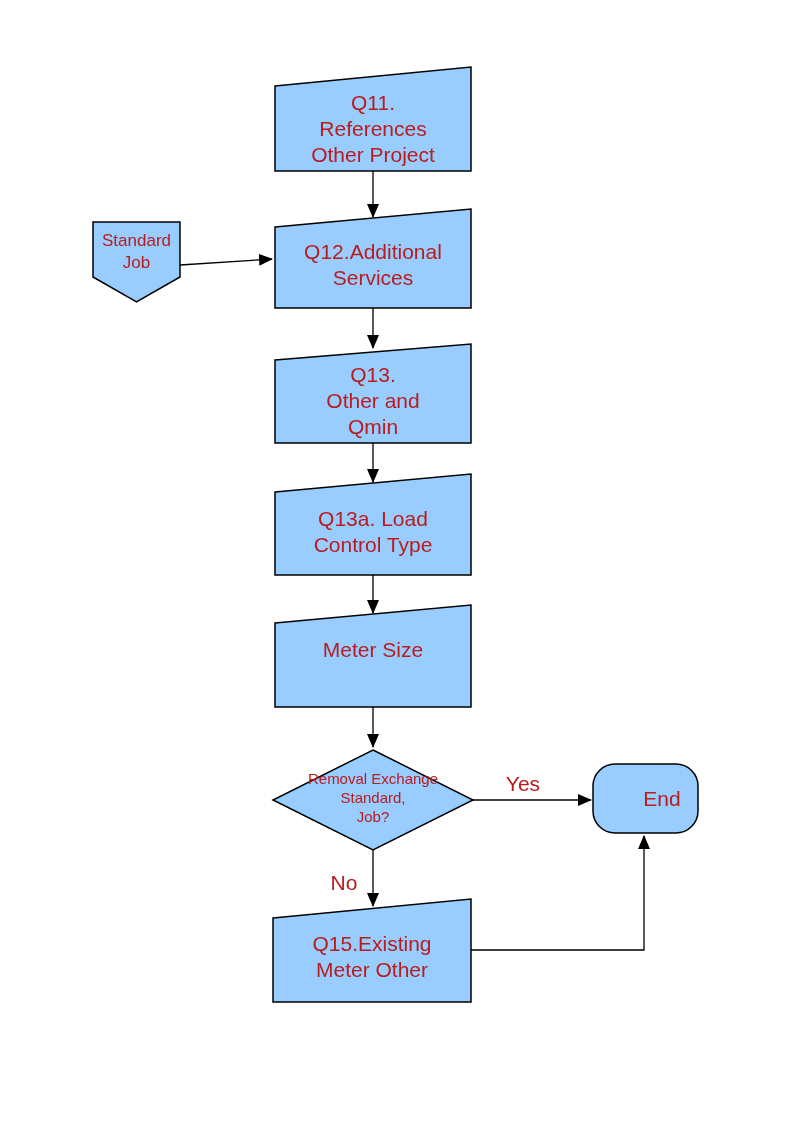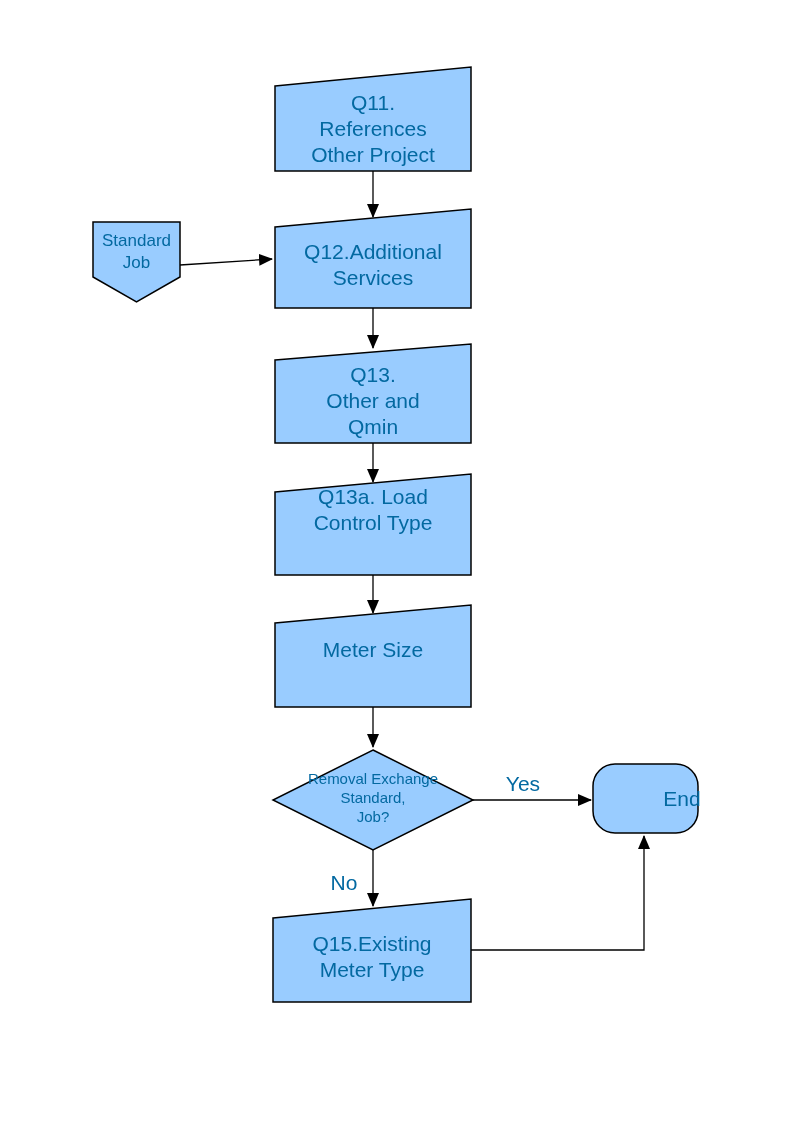--- a/index.html
+++ b/index.html
@@ -2,21 +2,21 @@
 <html><head>
 <meta charset="utf-8">
 <style>
   html, body { margin: 0; padding: 0; background: #ffffff; }
   .page {
     position: relative;
     width: 794px;
     height: 1123px;
     background: #ffffff;
     font-family: "Liberation Sans", sans-serif;
-    color: #0369a1;
+    color: #b91c1c;
     overflow: hidden;
   }
   .canvas { position: absolute; left: 0; top: 0; }
   .shape { stroke: #000000; stroke-width: 1.5; }
   .connector { stroke: #000000; stroke-width: 1.3; fill: none; }
   .label {
     position: absolute;
     text-align: center;
     font-size: 21px;
     line-height: 26px;
@@ -82,45 +82,45 @@
     <span class="ln">Q12.Additional</span>
     <span class="ln">Services</span>
   </div>
 
   <div class="label" style="left:275px; top:362px; width:196px;">
     <span class="ln">Q13.</span>
     <span class="ln">Other and</span>
     <span class="ln">Qmin</span>
   </div>
 
-  <div class="label" style="left:275px; top:484px; width:196px;">
+  <div class="label" style="left:275px; top:506px; width:196px;">
     <span class="ln">Q13a. Load</span>
     <span class="ln">Control Type</span>
   </div>
 
   <div class="label" style="left:275px; top:637px; width:196px;">
     <span class="ln">Meter Size</span>
   </div>
 
   <div class="label label--decision" style="left:278px; top:769px; width:190px;">
     <span class="ln">Removal Exchange</span>
     <span class="ln">Standard,</span>
     <span class="ln">Job?</span>
   </div>
 
   <div class="label" style="left:493px; top:771px; width:60px;">
     <span class="ln">Yes</span>
   </div>
 
-  <div class="label" style="left:593px; top:786px; width:96px;padding-left:41px;">
+  <div class="label" style="left:573px; top:786px; width:96px;padding-left:41px;">
     <span class="ln">End</span>
   </div>
 
   <div class="label" style="left:314px; top:870px; width:60px;">
     <span class="ln">No</span>
   </div>
 
   <div class="label" style="left:273px; top:931px; width:198px;">
     <span class="ln">Q15.Existing</span>
-    <span class="ln">Meter Type</span>
+    <span class="ln">Meter Other</span>
   </div>
 
 </div>
 
 </body></html>

